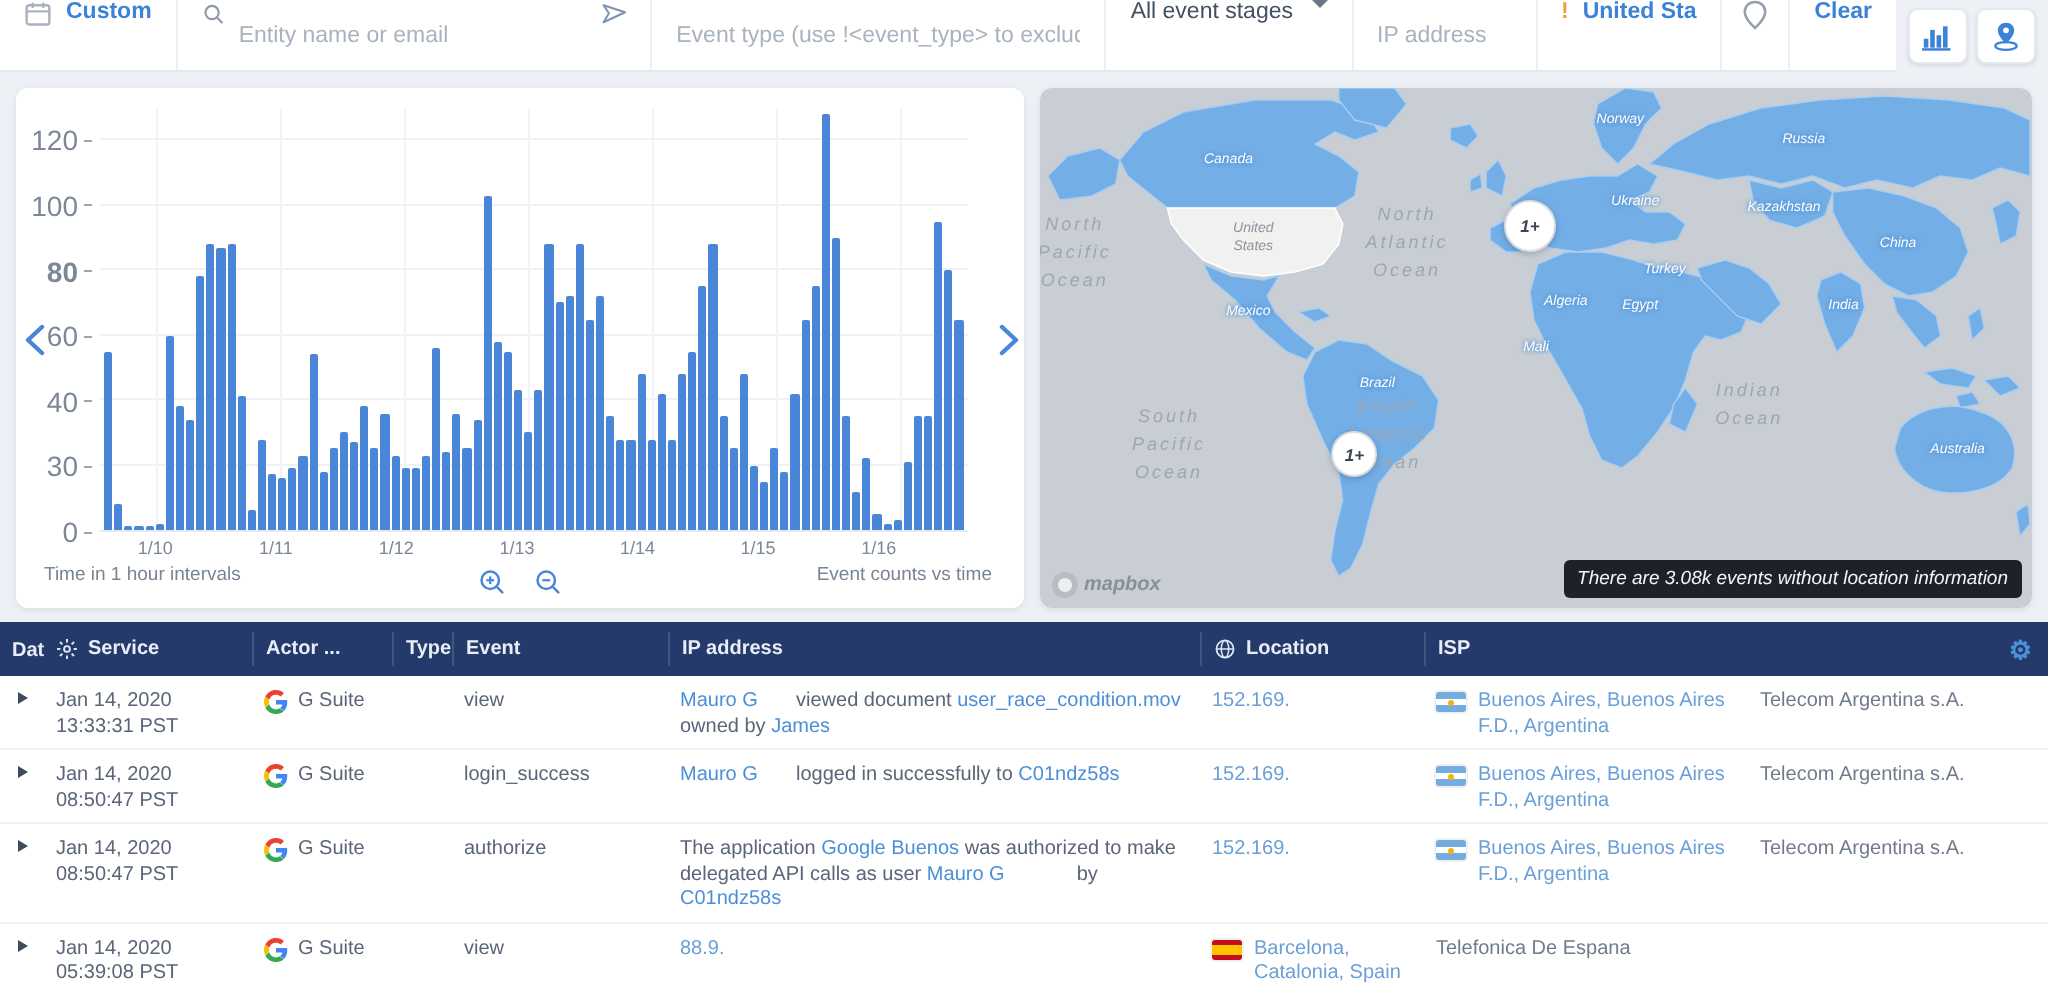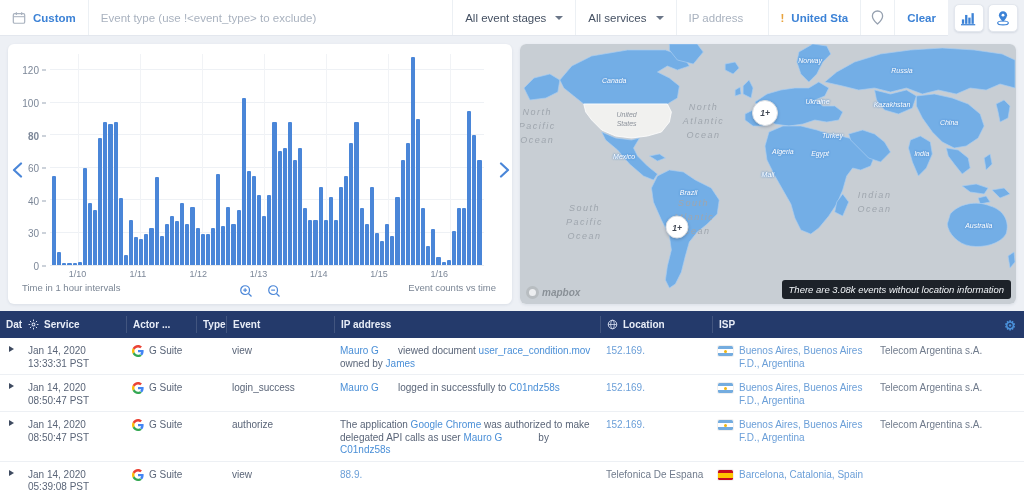--- a/index.html
+++ b/index.html
@@ -2,21 +2,21 @@
 <html><head>
 <meta charset="utf-8">
 <style>
   * { margin:0; padding:0; box-sizing:border-box; }
   html,body { width:1024px; height:497px; overflow:hidden; }
   body { font-family:"Liberation Sans", sans-serif; background:#edf0f5; color:#4a5568; }
 
   
   .toolbar { display:flex; align-items:stretch; height:36px; }
   .tb-main { flex:1; display:flex; align-items:stretch; background:#fff; border-bottom:1px solid #e3e7ee; }
-  .tb-sec { display:flex; align-items:center; gap:7px; padding:0 12px; border-right:1px solid #ecf0f4; font-size:11.5px; }
+  .tb-sec { display:flex; gap:7px; padding:0 12px; border-right:1px solid #ecf0f4; font-size:11.5px; }
   .tb-sec input { border:none; outline:none; font-size:11.5px; width:100%; color:#4a5568; background:transparent; font-family:inherit; }
   .tb-sec input::placeholder { color:#a9b2bf; }
   .chip-date { color:#3c82d6; font-weight:bold; cursor:pointer; }
   .sec-entity { flex:1.05; }
   .sec-evtype { flex:1; }
   .dd { color:#445062; cursor:pointer; white-space:nowrap; }
   .caret { width:0; height:0; border-left:4px solid transparent; border-right:4px solid transparent; border-top:4px solid #6b7688; margin-left:2px; }
   .sec-ip { width:92px; }
   .country-chip { white-space:nowrap; cursor:pointer; }
   .excl { color:#e8a33d; font-weight:bold; }
@@ -34,21 +34,21 @@
   
   .chart-nav { position:absolute; top:118px; background:none; border:none; cursor:pointer; z-index:3; }
   .nav-prev { left:4px; } .nav-next { right:2px; }
   .plot-wrap { position:relative; margin-left:34px; margin-right:14px; height:212px; }
   .plot { position:absolute; inset:0; border-bottom:1px solid #e7ebf0; }
   .grid-h { position:absolute; left:0; right:0; height:1px; background:#eef1f5; }
   .grid-v { position:absolute; top:0; bottom:0; width:1px; background:#f1f3f6; }
   .bars { position:absolute; inset:0; display:flex; align-items:flex-end; gap:1px; padding:0 2px; }
   .bar { flex:1; background:#4a86d8; border-radius:1px 1px 0 0; min-width:2px; }
   .y-axis { position:absolute; left:-34px; top:0; bottom:0; width:30px; }
-  .y-tick { position:absolute; right:0; display:flex; align-items:center; gap:3px; font-size:10px; color:#7c8798; transform:translateY(50%); }
+  .y-tick { position:absolute; right:0; display:flex; align-items:center; gap:3px; font-size:14px; color:#7c8798; transform:translateY(50%); }
   .y-tick::after { content:""; display:inline-block; width:4px; height:1px; background:#9aa5b5; }
   .x-axis { position:absolute; left:0; right:12px; top:100%; height:14px; }
   .x-tick { position:absolute; top:3px; transform:translateX(-50%); font-size:9px; color:#7c8798; }
   .chart-footer { display:flex; align-items:center; justify-content:space-between; margin:16px 2px 0 6px; font-size:9.5px; color:#7a8594; }
   .zoom-btns { display:flex; gap:14px; position:absolute; left:50%; transform:translateX(-50%); bottom:6px; }
 
   
   .map-svg { position:absolute; inset:0; width:100%; height:100%; }
   .map-label { position:absolute; transform:translate(-50%,-50%); white-space:pre-line; text-align:center; pointer-events:none; }
   .lbl-ocean { color:#9fa6ae; font-size:9px; letter-spacing:1.5px; line-height:1.55; }
@@ -90,29 +90,35 @@
   <div class="tb-main">
     <div class="tb-sec chip-date">
       <svg width="14" height="14" viewBox="0 0 16 16">
           <rect x="1.5" y="3" width="13" height="11" rx="1.5" fill="none" stroke="#a9b2bf" stroke-width="1.4"></rect>
           <line x1="5" y1="1.5" x2="5" y2="4.5" stroke="#a9b2bf" stroke-width="1.4"></line>
           <line x1="11" y1="1.5" x2="11" y2="4.5" stroke="#a9b2bf" stroke-width="1.4"></line>
           <line x1="1.5" y1="6.5" x2="14.5" y2="6.5" stroke="#a9b2bf" stroke-width="1.2"></line>
         </svg>
       <span>Custom</span>
     </div>
+    <div class="tb-sec sec-entity">
+      <svg width="14" height="14" viewBox="0 0 16 16">
+          <circle cx="7" cy="7" r="4.6" fill="none" stroke="#8f9aa8" stroke-width="1.5"></circle>
+          <line x1="10.4" y1="10.4" x2="14.2" y2="14.2" stroke="#8f9aa8" stroke-width="1.5"></line>
+        </svg>
+      <input type="text" placeholder="Entity name or email" style="">
+      <svg width="15" height="13" viewBox="0 0 16 14" style="cursor:pointer">
+          <path d="M1,13 L15,6.5 L1,2 L4.5,7.2 Z" fill="none" stroke="#7d93b2" stroke-width="1.3" stroke-linejoin="round"></path>
+        </svg>
+    </div>
     <div class="tb-sec sec-evtype">
       <input type="text" placeholder="Event type (use !&lt;event_type&gt; to exclude)" style="">
     </div>
     <div class="tb-sec dd">
       <span>All event stages</span>
-      <span class="caret"></span>
-    </div>
-    <div class="tb-sec dd">
-      <span>All services</span>
       <span class="caret"></span>
     </div>
     <div class="tb-sec sec-ip">
       <input type="text" placeholder="IP address" style="">
     </div>
     <div class="tb-sec country-chip">
       <span class="excl">!</span>
       <span class="country-val">United Sta</span>
     </div>
     <div class="tb-sec" style="padding:0 10px;">
@@ -479,21 +485,21 @@
           <svg width="12" height="12" viewBox="0 0 48 48">
             <path fill="#EA4335" d="M24 9.5c3.5 0 6.6 1.2 9.1 3.6l6.8-6.8C35.7 2.4 30.2 0 24 0 14.6 0 6.5 5.4 2.6 13.2l7.9 6.2C12.4 13.5 17.7 9.5 24 9.5z"></path>
             <path fill="#4285F4" d="M46.5 24.5c0-1.6-.1-3.1-.4-4.5H24v9h12.7c-.6 3-2.2 5.5-4.7 7.2l7.6 5.9c4.4-4.1 6.9-10.2 6.9-17.6z"></path>
             <path fill="#FBBC05" d="M10.5 28.6c-.5-1.5-.8-3-.8-4.6s.3-3.1.8-4.6l-7.9-6.2C.9 16.5 0 20.1 0 24s.9 7.5 2.6 10.8l7.9-6.2z"></path>
             <path fill="#34A853" d="M24 48c6.2 0 11.4-2 15.2-5.5l-7.6-5.9c-2.1 1.4-4.8 2.2-7.6 2.2-6.3 0-11.6-4-13.5-9.6l-7.9 6.2C6.5 42.6 14.6 48 24 48z"></path>
           </svg>
           <span>G Suite</span>
         </div>
         <div class="td"></div>
         <div class="td">authorize</div>
-        <div class="td">The application <a class="lnk">Google Chrome</a> was authorized to make delegated API calls as user <a class="lnk">Mauro G</a><span class="pad-block"></span>by <a class="lnk">C01ndz58s</a></div>
+        <div class="td">The application <a class="lnk">Google Buenos</a> was authorized to make delegated API calls as user <a class="lnk">Mauro G</a><span class="pad-block"></span>by <a class="lnk">C01ndz58s</a></div>
         <div class="td ip">152.169.</div>
         <div class="td loc">
           <div class="flag flag-ar"></div>
           <span class="loc-text">Buenos Aires, Buenos Aires F.D., Argentina</span>
         </div>
         <div class="td isp">Telecom Argentina s.A.</div>
       </div>
       <div class="grid-row tr">
         <div class="td td-arrow">
           <div class="tri"></div>
@@ -504,20 +510,20 @@
             <path fill="#EA4335" d="M24 9.5c3.5 0 6.6 1.2 9.1 3.6l6.8-6.8C35.7 2.4 30.2 0 24 0 14.6 0 6.5 5.4 2.6 13.2l7.9 6.2C12.4 13.5 17.7 9.5 24 9.5z"></path>
             <path fill="#4285F4" d="M46.5 24.5c0-1.6-.1-3.1-.4-4.5H24v9h12.7c-.6 3-2.2 5.5-4.7 7.2l7.6 5.9c4.4-4.1 6.9-10.2 6.9-17.6z"></path>
             <path fill="#FBBC05" d="M10.5 28.6c-.5-1.5-.8-3-.8-4.6s.3-3.1.8-4.6l-7.9-6.2C.9 16.5 0 20.1 0 24s.9 7.5 2.6 10.8l7.9-6.2z"></path>
             <path fill="#34A853" d="M24 48c6.2 0 11.4-2 15.2-5.5l-7.6-5.9c-2.1 1.4-4.8 2.2-7.6 2.2-6.3 0-11.6-4-13.5-9.6l-7.9 6.2C6.5 42.6 14.6 48 24 48z"></path>
           </svg>
           <span>G Suite</span>
         </div>
         <div class="td"></div>
         <div class="td">view</div>
         <div class="td ip">88.9.</div>
-        <div class="td isp">Telefonica De Espana</div>
         <div class="td loc">
           <div class="flag flag-es"></div>
           <span class="loc-text">Barcelona, Catalonia, Spain</span>
         </div>
+        <div class="td isp">Telefonica De Espana</div>
       </div>
     </div>
 </section>
 
 </body></html>

